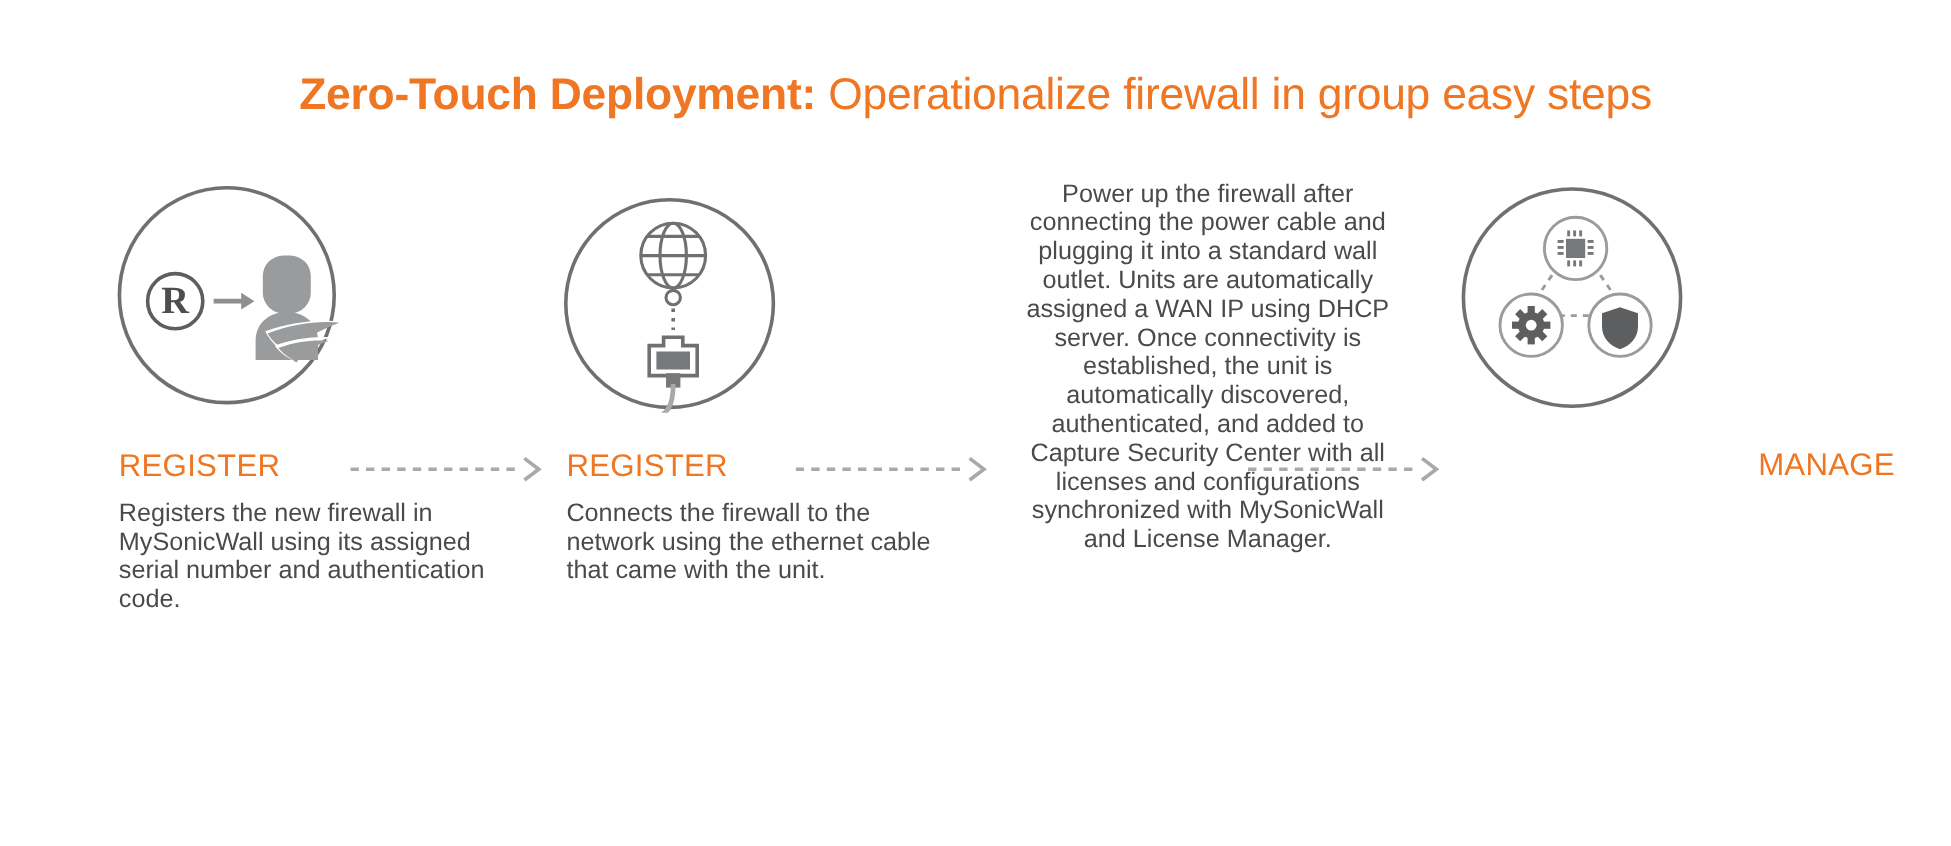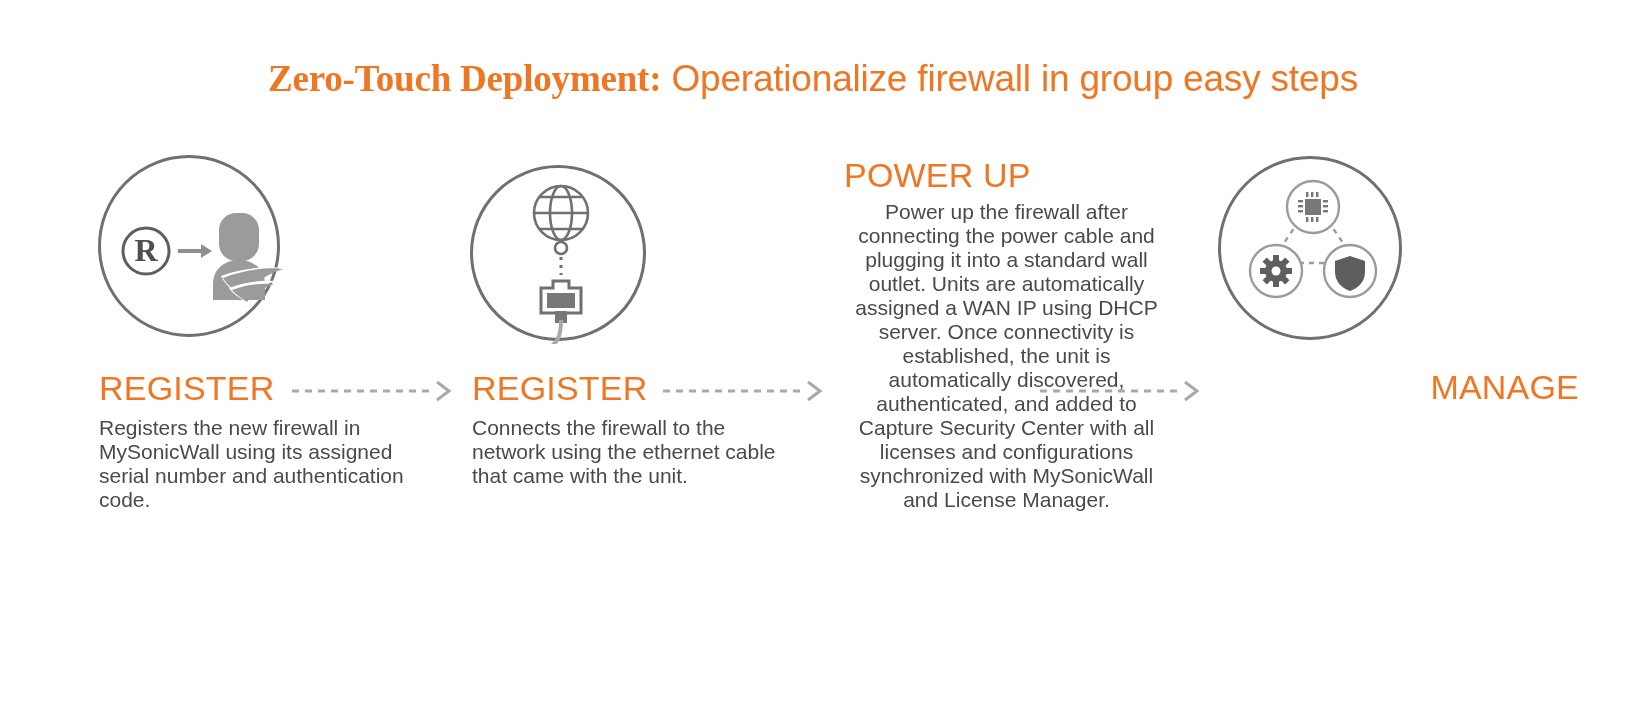--- a/index.html
+++ b/index.html
@@ -23,21 +23,21 @@
     width: 1626px;
     text-align: center;
   }
   .title {
     font-size: 37px;
     line-height: 46px;
     color: #ef7622;
     letter-spacing: -0.2px;
     white-space: nowrap;
   }
-  .title .t-bold { font-weight: 700; font-family: Liberation Serif, serif; }
+  .title .t-bold { font-weight: 700; }
   .title .t-light { font-weight: 400; }
 
   
   .steps {
     position: absolute;
     top: 140px;
     left: 0;
     width: 1626px;
     height: 560px;
   }
@@ -76,21 +76,21 @@
     width: 162px;
     height: 22px;
   }
   .arrow-1 { left: 292px; }
   .arrow-2 { left: 663px; }
   .arrow-3 { left: 1040px; }
 
   
   .step-label {
     color: #ef7622;
-    font-size: 34px;
+    font-size: 26px;
     font-weight: 400;
     line-height: 30px;
     letter-spacing: 0.2px;
     margin: 0;
     padding: 0 0 0 13px;
     white-space: nowrap;
   }
   .step-1 .step-label,
   .step-2 .step-label { margin-top: 18px; }
   .step-3 .step-label { margin-top: 20px; }
@@ -186,21 +186,20 @@
 
           <path d="M88 152c0 18 -4 24 -16 30" fill="none" stroke="#a7a9ac" stroke-width="4"></path>
         </svg>
       </div>
     </div>
     <div class="step-label">REGISTER</div>
     <p class="step-desc">Connects the firewall to the network using the ethernet cable that came with the unit.</p>
   </div>
 
   <div class="step step-3">
-    <div class="step-label">POWER UP</div>
     <p class="step-desc">Power up the firewall after connecting the power cable and plugging it into a standard wall outlet. Units are automatically assigned a WAN IP using DHCP server. Once connectivity is established, the unit is automatically discovered, authenticated, and added to Capture Security Center with all licenses and configurations synchronized with MySonicWall and License Manager.</p>
   </div>
 
   <div class="step step-4">
     <div class="circle-slot">
       <div class="circle c4">
         <svg width="184" height="184" viewBox="0 0 184 184">
 
           <g stroke="#9a9b9c" stroke-width="2.4" stroke-dasharray="5 5" fill="none">
             <line x1="78" y1="62" x2="63" y2="84"></line>

